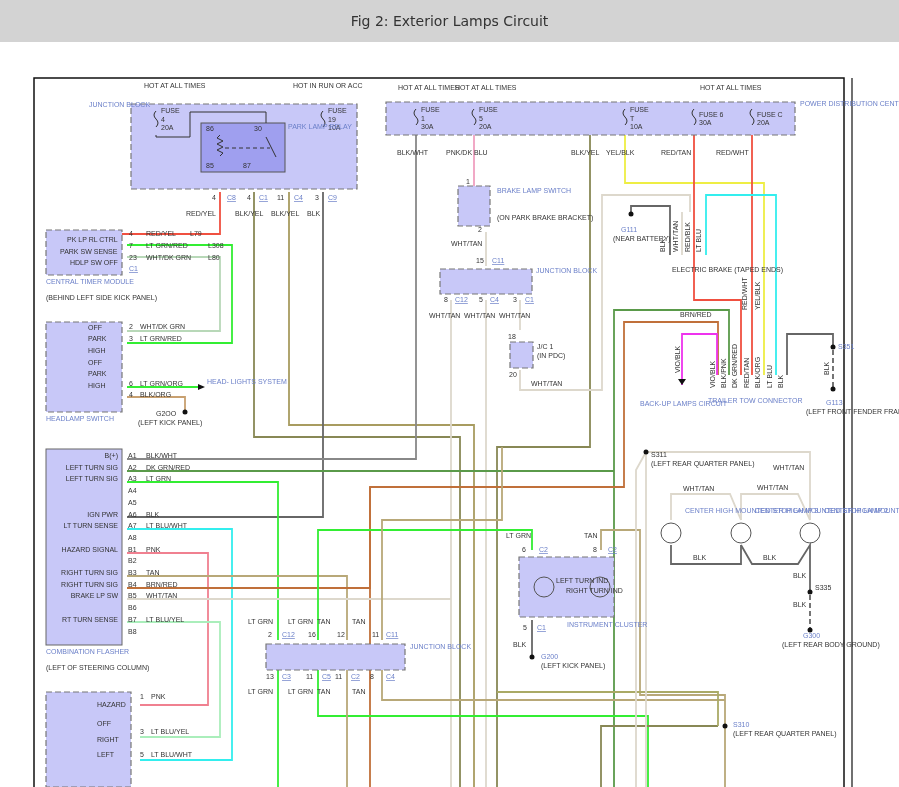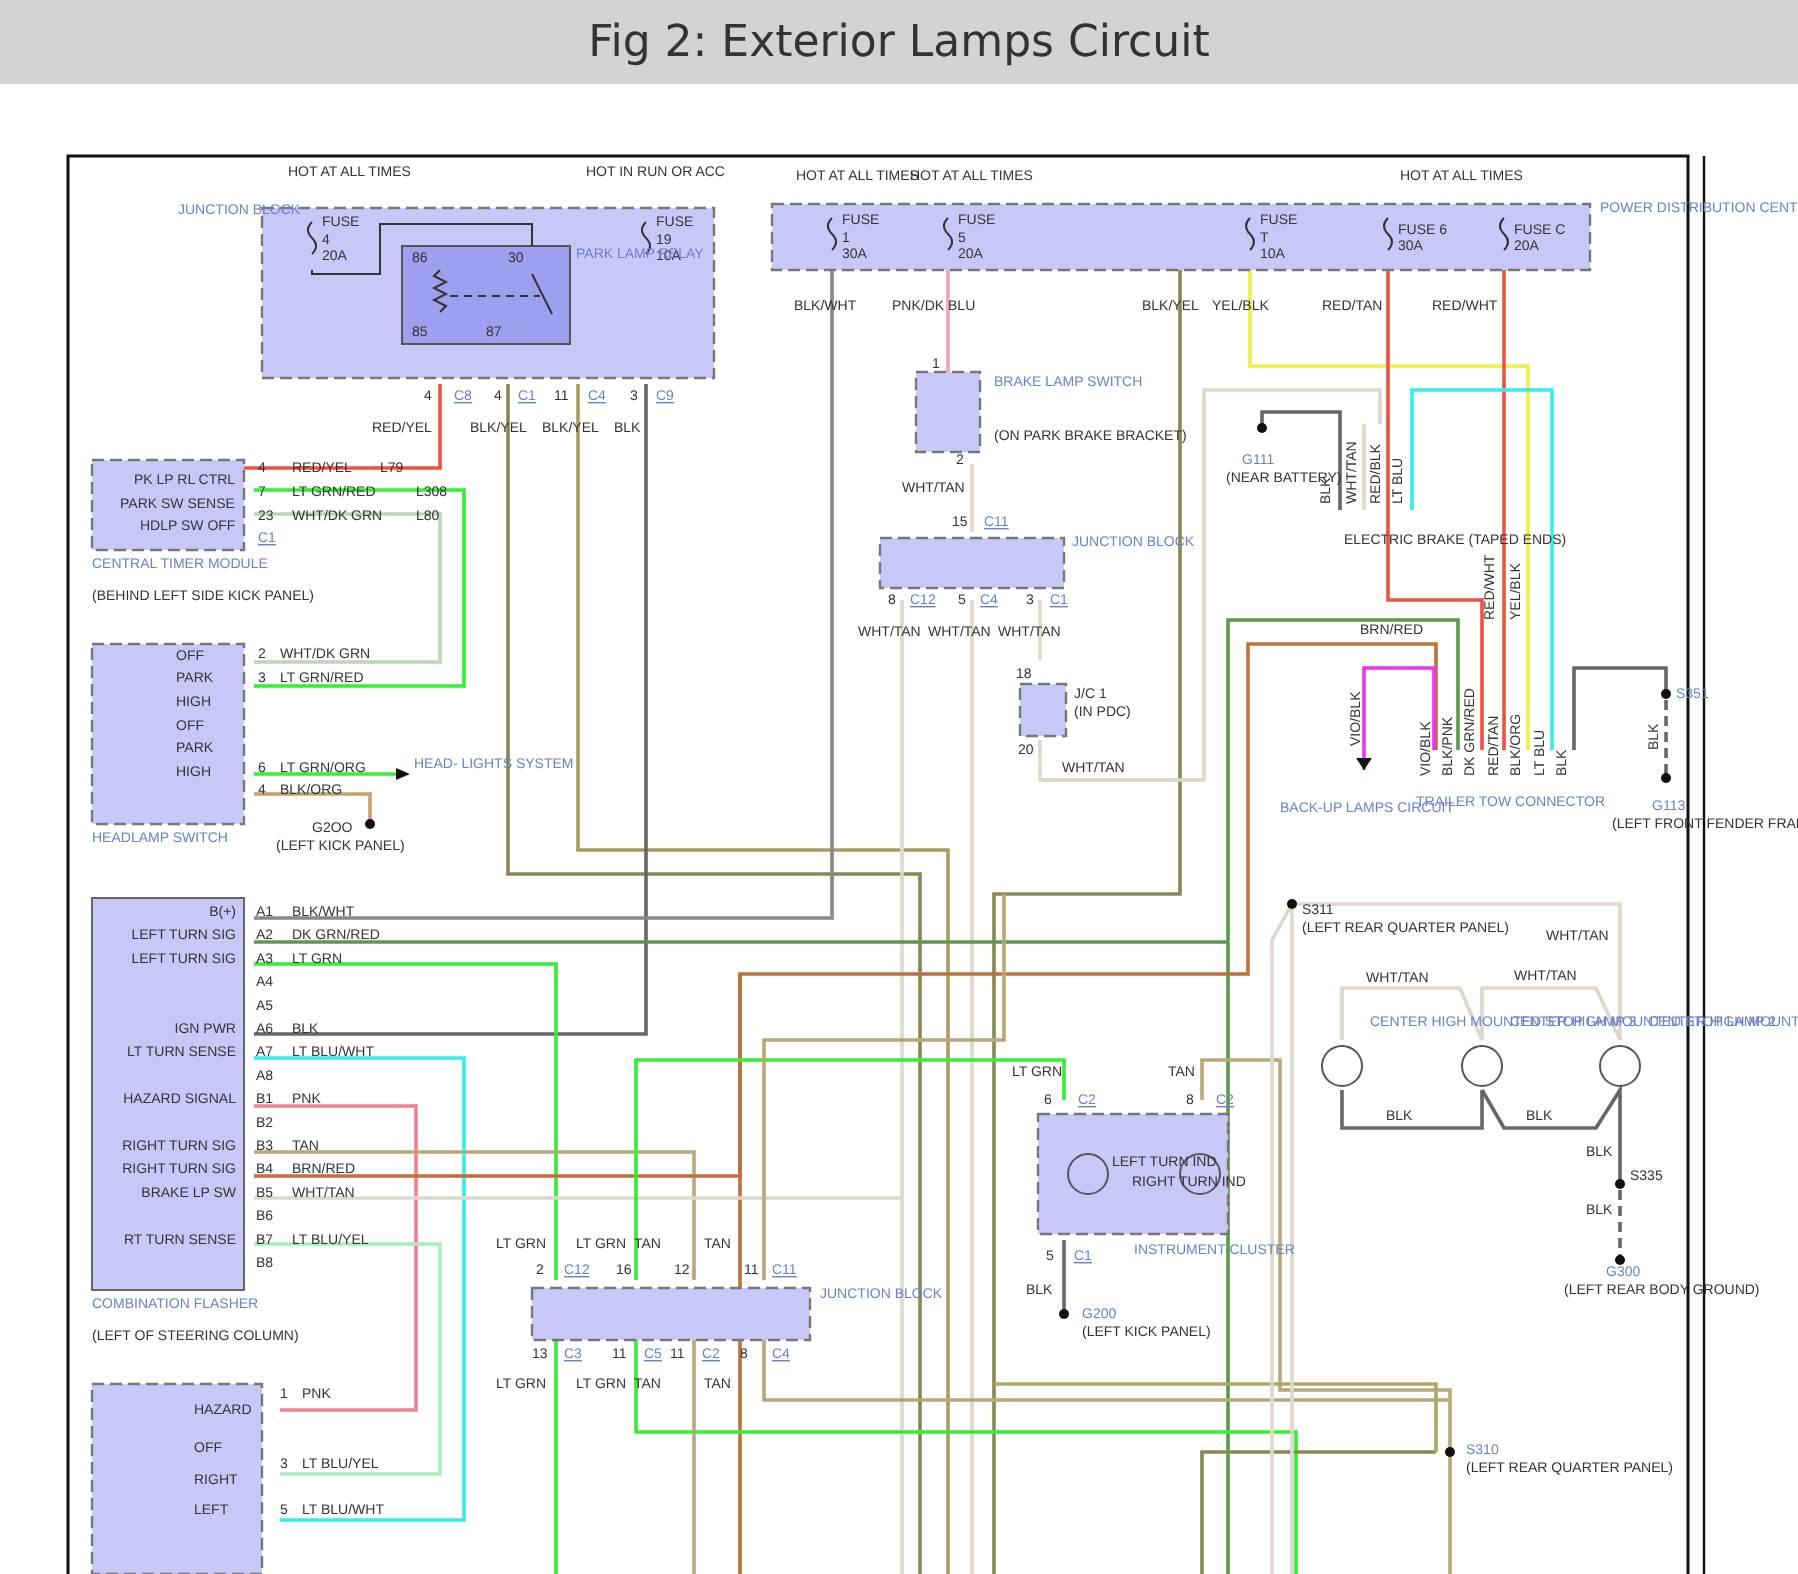--- a/index.html
+++ b/index.html
@@ -1,18 +1,18 @@
 <!DOCTYPE html>
 <html><head>
 <meta charset="utf-8">
 <style>
   html,body{margin:0;padding:0;background:#fff;}
   body{width:899px;height:787px;position:relative;overflow:hidden;font-family:"Liberation Sans",sans-serif;}
   .title-bar{position:absolute;left:0;top:0;width:899px;height:42px;background:#d3d3d3;display:flex;align-items:center;justify-content:center;}
-  .title-bar span{font-size:22px;color:#333;font-family:"DejaVu Sans",sans-serif;letter-spacing:0;}
+  .title-bar span{font-size:14px;color:#333;font-family:"DejaVu Sans",sans-serif;letter-spacing:0;}
   svg{position:absolute;left:0;top:0;}
   .t{font-family:"Liberation Sans",sans-serif;font-size:7px;fill:#333;}
   .tb{font-family:"Liberation Sans",sans-serif;font-size:7px;fill:#6a7fc8;}
   .tu{font-family:"Liberation Sans",sans-serif;font-size:7px;fill:#6a7fc8;text-decoration:underline;}
   .box{fill:#c8c8f8;stroke:#777;stroke-width:1.2;stroke-dasharray:6,3;}
   .sbox{fill:#c8c8f8;stroke:#666;stroke-width:1;}
   .relay{fill:#9f9fef;stroke:#555;stroke-width:1;}
 </style>
 </head>
 <body>

